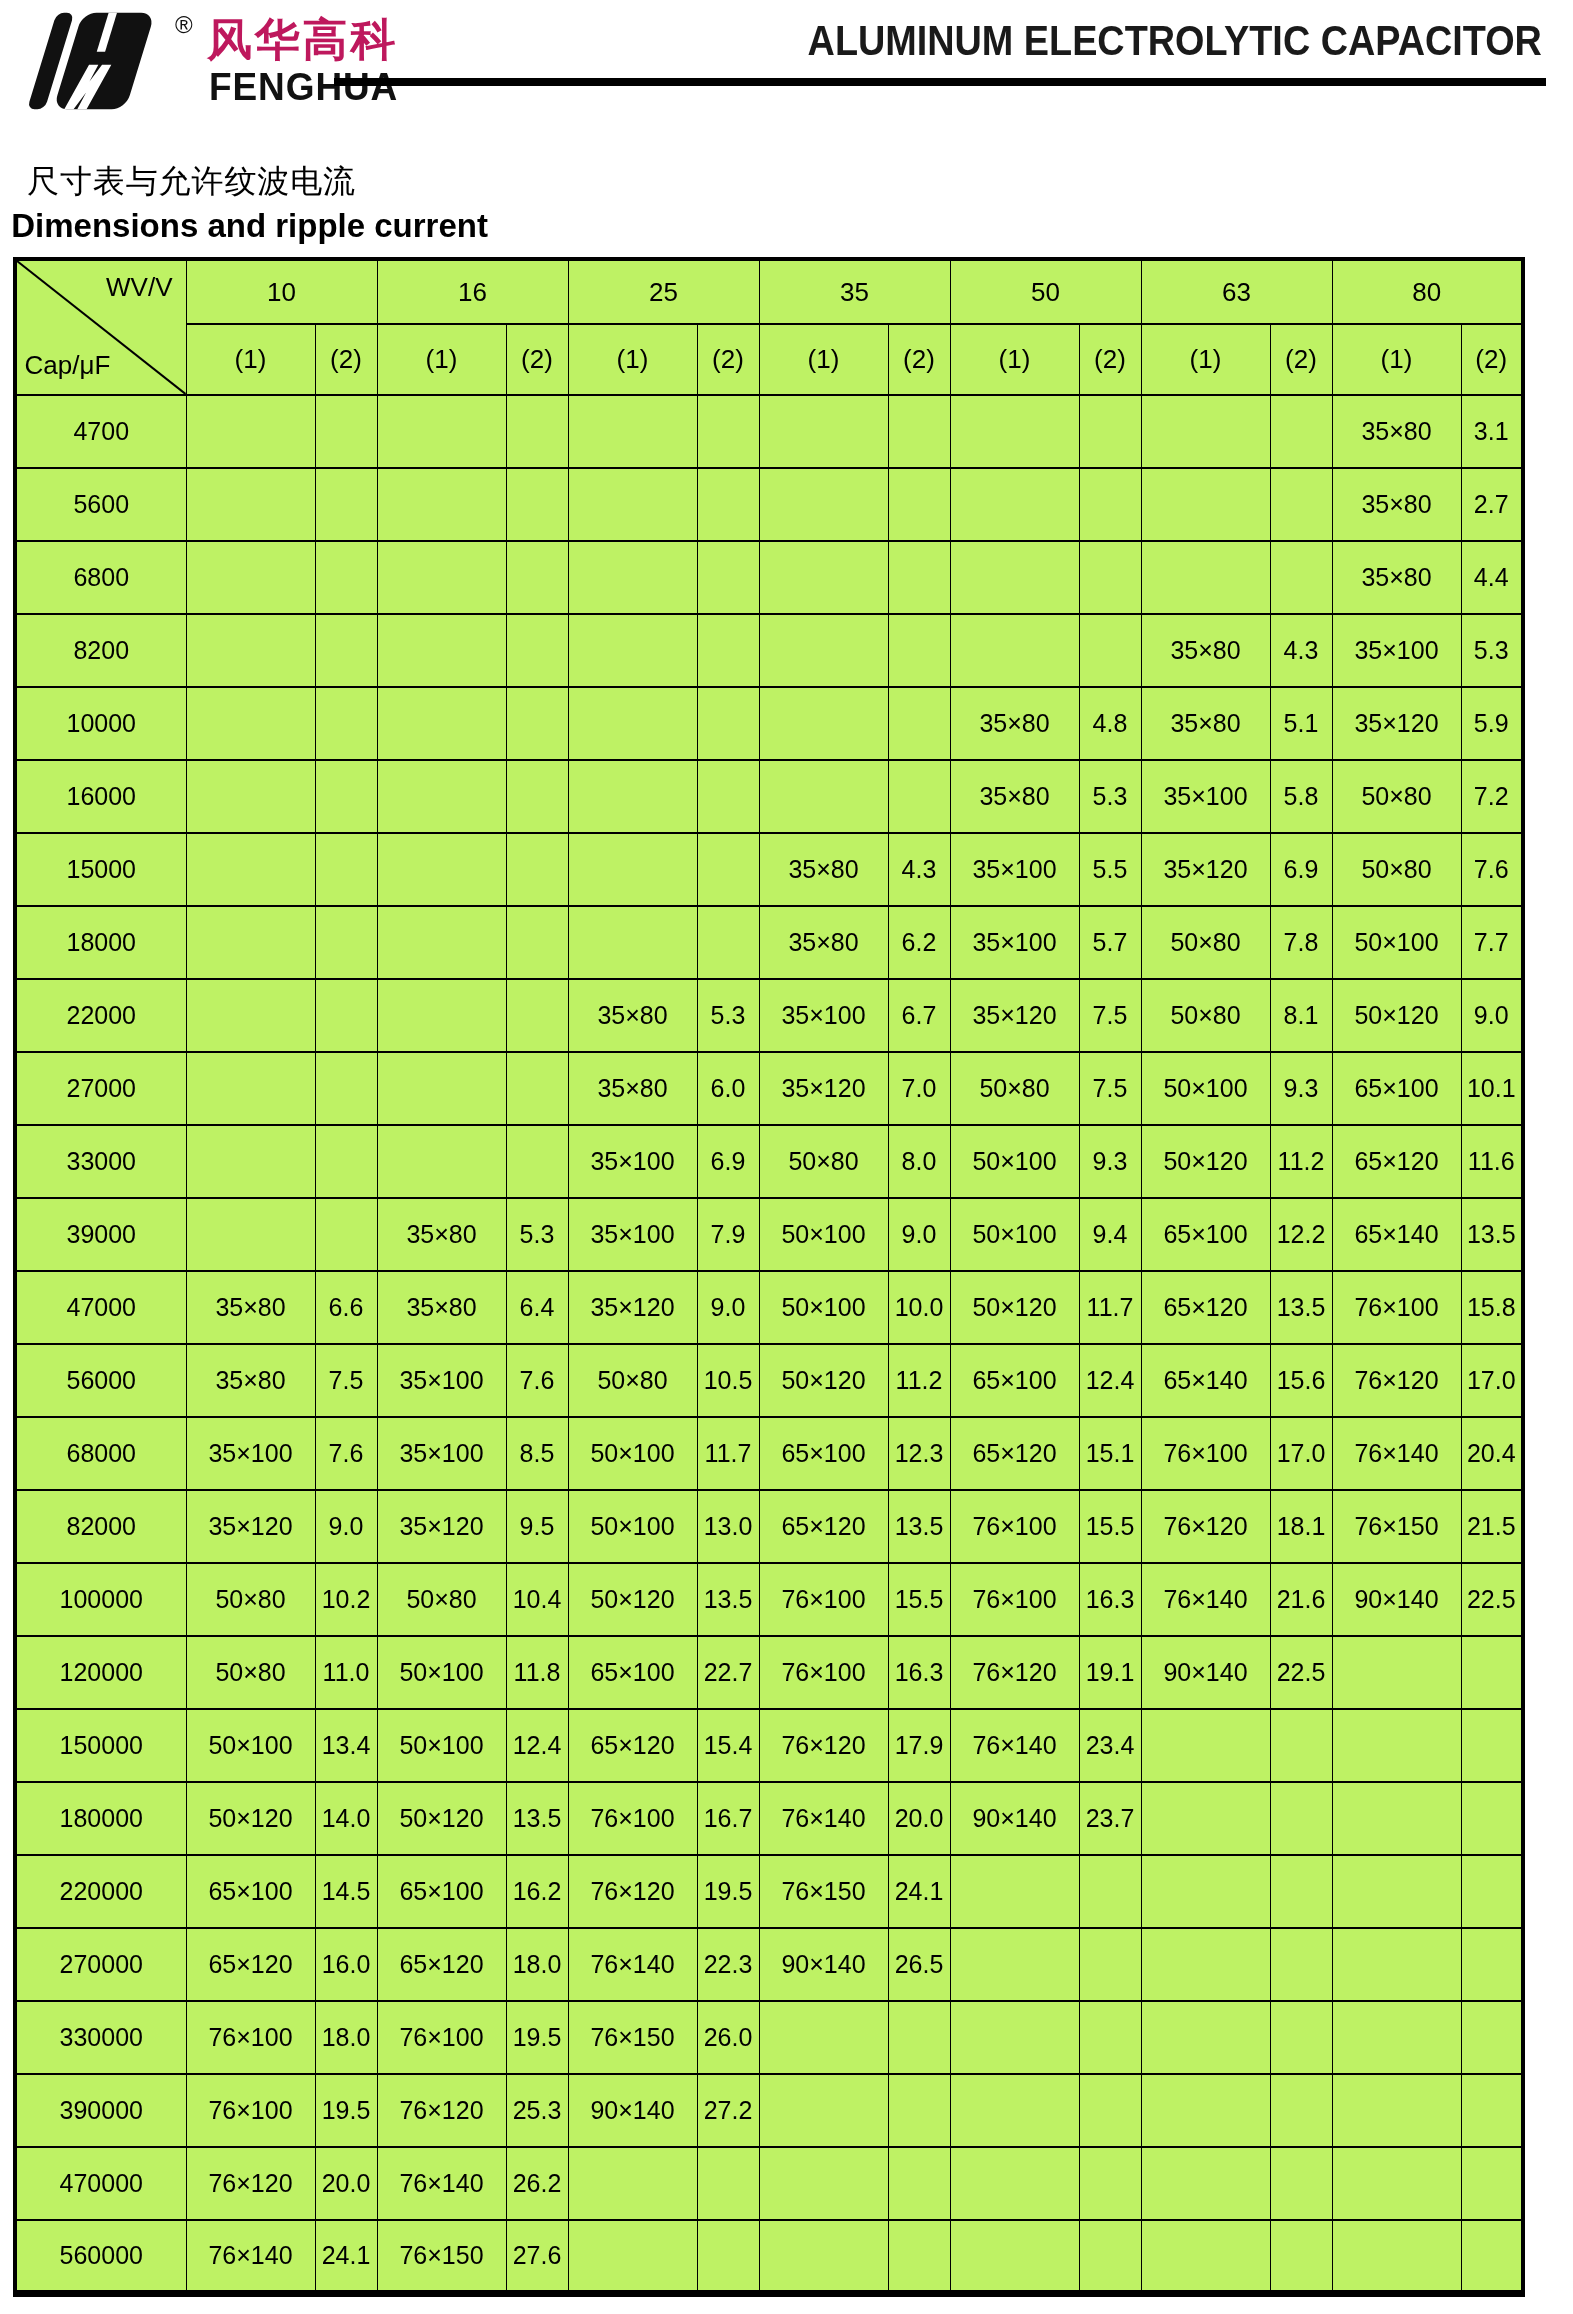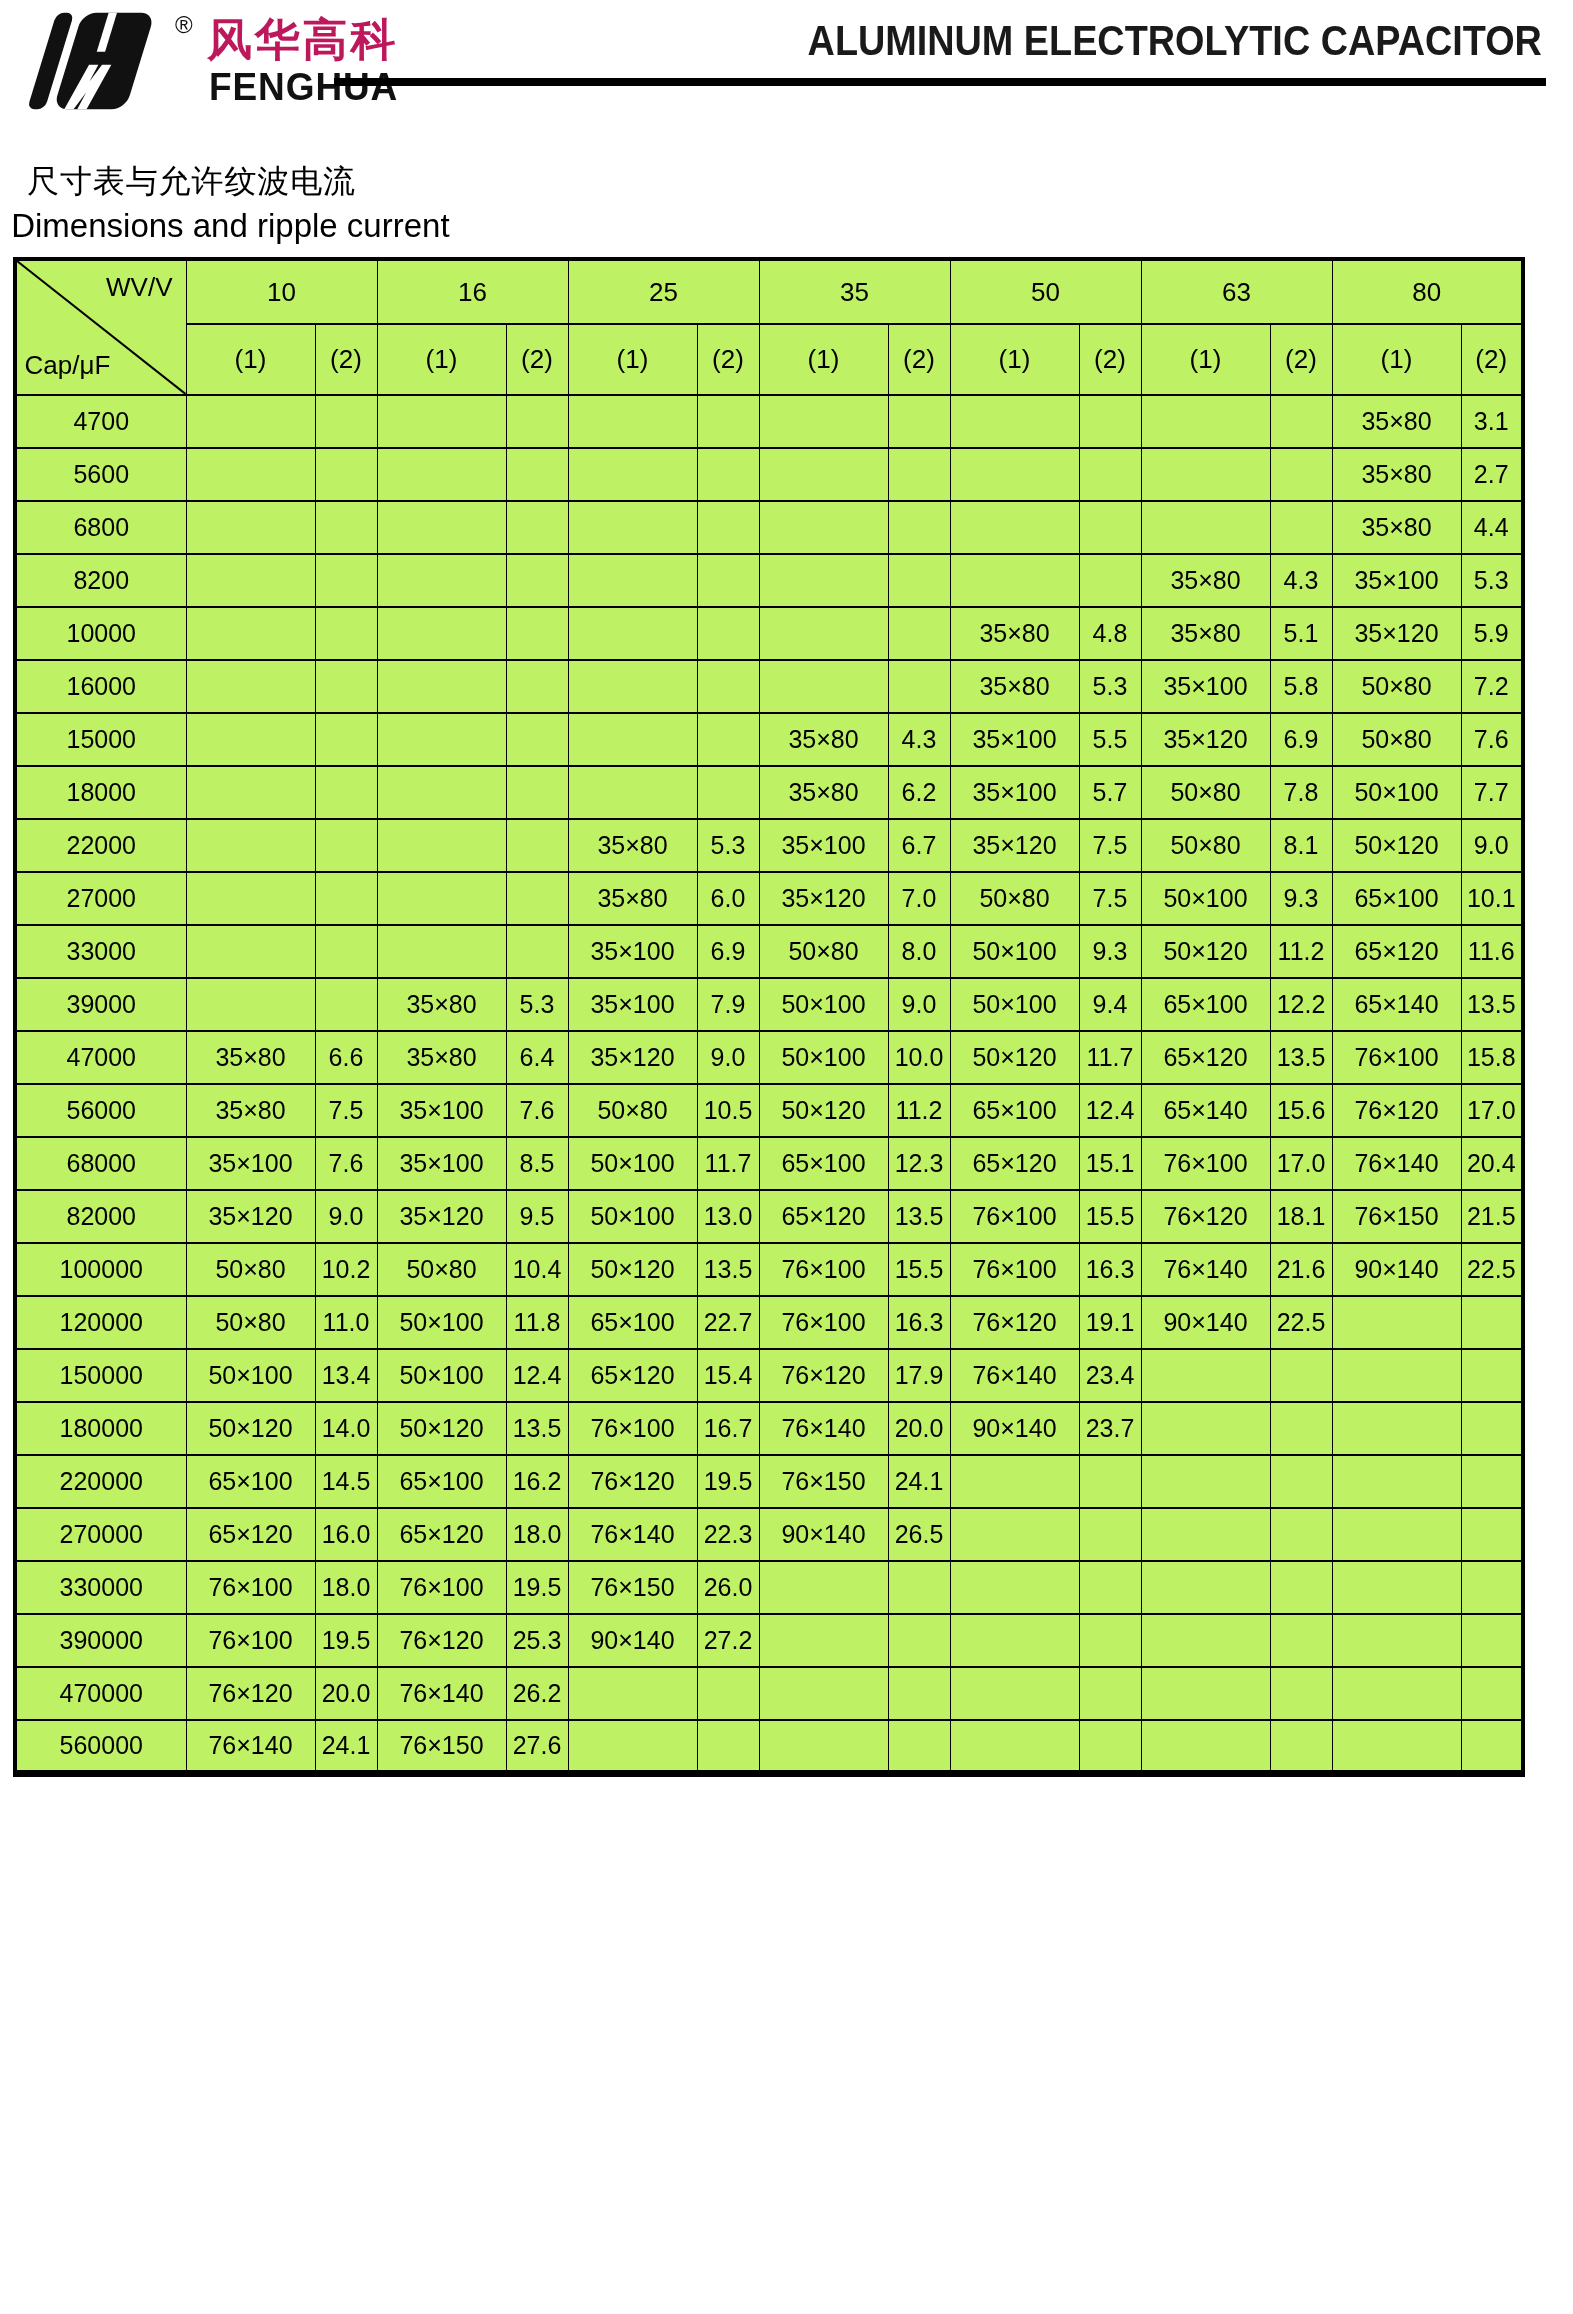--- a/index.html
+++ b/index.html
@@ -36,21 +36,21 @@
     position:absolute; left:334px; top:78px;
     width:1212px; height:7.5px; background:#000;
   }
   
   .sec-cn {
     position:absolute; left:27px; top:160px;
     font-size:32px; color:#000; letter-spacing:0.9px;
   }
   .sec-en {
     position:absolute; left:11.2px; top:207px;
-    font-size:33px; color:#000;
+    font-size:33px; color:#000;font-weight:bold;
   }
   
   table.dim-table {
     position:absolute; left:13px; top:257px;
     border-collapse:collapse; table-layout:fixed;
     background:#bef264;
     border:4.7px solid #000;
     border-bottom-width:7.5px;
   }
   .dim-table col.c-cap { width:171px; }
@@ -59,21 +59,21 @@
   .dim-table th, .dim-table td {
     border:1.9px solid #000;
     border-top-width:2.8px; border-bottom-width:2.8px;
     text-align:center; vertical-align:middle;
     font-size:25px; font-weight:400; color:#000;
     padding:0; overflow:hidden; white-space:nowrap;
   }
   .dim-table thead th { font-size:26px; }
   tr.row-volt { height:65px; }
   tr.row-sub  { height:71px; }
-  tbody tr    { height:53px; }
+  tbody tr    { height:73px; }
   
   th.corner { position:relative; padding:0; }
   th.corner svg.diag { position:absolute; inset:0; width:100%; height:100%; display:block; }
   .corner-top   { position:absolute; top:11.2px; right:13px; font-size:26px; font-weight:400; }
   .corner-bottom{ position:absolute; bottom:13px; left:7.5px; font-size:26px; font-weight:400; }
 </style>
 </head>
 <body>
 
 <div class="page">

